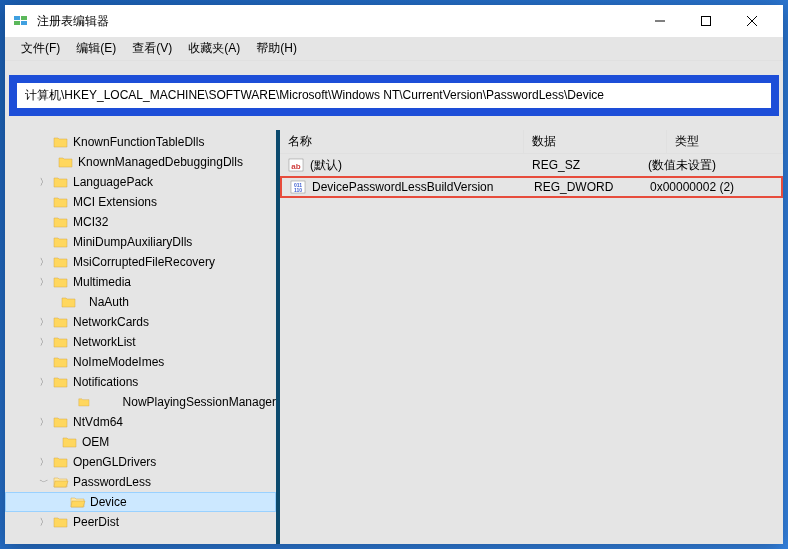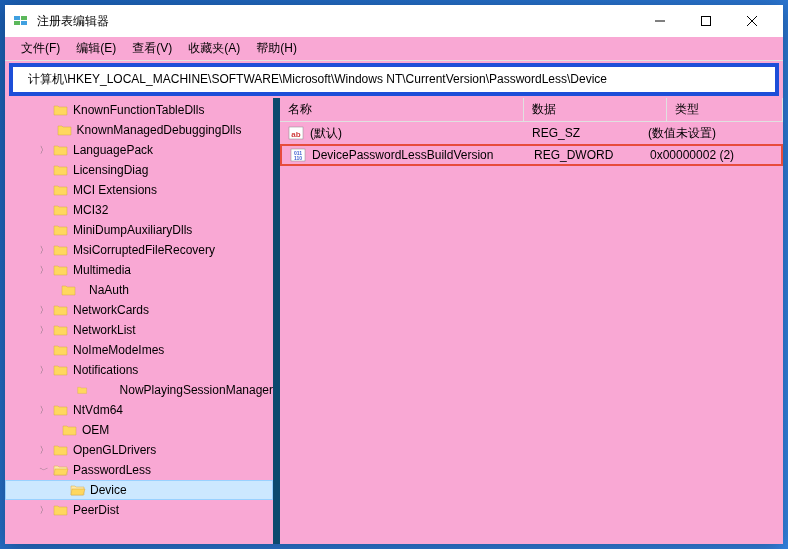--- a/index.html
+++ b/index.html
@@ -1,27 +1,27 @@
 <!DOCTYPE html>
 <html><head>
 <meta charset="utf-8">
 <style>
 * { box-sizing: border-box; margin: 0; padding: 0; }
 body { font-family: "Microsoft YaHei", "Segoe UI", sans-serif; font-size: 12px; background: linear-gradient(135deg, #1a5fb4 0%, #3584e4 100%); width: 788px; height: 549px; overflow: hidden; padding: 5px; }
-.window { background: #f9a8d4; width: 778px; height: 539px; box-shadow: 0 4px 20px rgba(0,0,0,0.3); display: flex; flex-direction: column; }
+.window { background: #e5e5e5; width: 778px; height: 539px; box-shadow: 0 4px 20px rgba(0,0,0,0.3); display: flex; flex-direction: column; }
 .titlebar { height: 32px; display: flex; align-items: center; padding: 0 8px; background: #fff; }
 .titlebar-icon { width: 16px; height: 16px; margin-right: 8px; }
 .titlebar-title { flex: 1; font-size: 12px; }
 .titlebar-controls { display: flex; gap: 0; }
 .titlebar-btn { width: 46px; height: 32px; display: flex; align-items: center; justify-content: center; cursor: pointer; }
 .menubar { height: 24px; display: flex; align-items: center; padding: 0 8px; border-bottom: 1px solid #e0e0e0; font-size: 12px; }
 .menu-item { padding: 2px 8px; cursor: pointer; }
-.addressbar { padding: 4px 15px; border: 4px solid #1d4ed8; margin: 2px 4px; background: #fff; font-size: 12px; white-space: nowrap; overflow: hidden; }
+.addressbar { padding: 4px 8px; border: 8px solid #1d4ed8; margin: 14px 4px; background: #fff; font-size: 12px; white-space: nowrap; overflow: hidden; }
 .content { flex: 1; display: flex; overflow: hidden; }
-.tree-pane { width: 275px; border-right: 7px solid #0c4a6e; overflow-y: auto; overflow-x: hidden; padding: 2px 0; }
+.tree-pane { width: 275px; border-right: 4px solid #0c4a6e; overflow-y: auto; overflow-x: hidden; padding: 2px 0; }
 .tree-item { display: flex; align-items: center; height: 20px; padding-left: 4px; cursor: pointer; white-space: nowrap; }
 .tree-item.selected { background: #cce8ff; border: 1px solid #99d1ff; }
 .tree-chevron { width: 14px; height: 14px; display: flex; align-items: center; justify-content: center; font-size: 9px; color: #666; }
 .tree-chevron.empty { visibility: hidden; }
 .folder-icon { width: 16px; height: 14px; margin: 0 4px 0 2px; }
 .tree-label { font-size: 12px; }
 .list-pane { flex: 1; display: flex; flex-direction: column; }
 .list-header { display: flex; height: 24px; border-bottom: 1px solid #e0e0e0; align-items: flex-end; font-size: 12px; }
 .list-header-col { padding: 0 8px; border-right: 1px solid #e0e0e0; height: 100%; display: flex; align-items: center; }
 .col-name { width: 244px; }
@@ -102,27 +102,20 @@
           <svg class="folder-icon" viewBox="0 0 16 14">
             <path d="M1 3 L5 3 L6 4 L14 4 L14 12 L1 12 Z" fill="#ffd75e" stroke="#d4a84b" stroke-width="0.5"></path>
           </svg>
           <span class="tree-label">LanguagePack</span>
         </div>
         <div class="tree-item" style="padding-left: 32px;">
           <span class="tree-chevron empty"></span>
           <svg class="folder-icon" viewBox="0 0 16 14">
             <path d="M1 3 L5 3 L6 4 L14 4 L14 12 L1 12 Z" fill="#ffd75e" stroke="#d4a84b" stroke-width="0.5"></path>
           </svg>
-          <span class="tree-label">LicensingDiag</span>
-        </div>
-        <div class="tree-item" style="padding-left: 32px;">
-          <span class="tree-chevron empty"></span>
-          <svg class="folder-icon" viewBox="0 0 16 14">
-            <path d="M1 3 L5 3 L6 4 L14 4 L14 12 L1 12 Z" fill="#ffd75e" stroke="#d4a84b" stroke-width="0.5"></path>
-          </svg>
           <span class="tree-label">MCI Extensions</span>
         </div>
         <div class="tree-item" style="padding-left: 32px;">
           <span class="tree-chevron empty"></span>
           <svg class="folder-icon" viewBox="0 0 16 14">
             <path d="M1 3 L5 3 L6 4 L14 4 L14 12 L1 12 Z" fill="#ffd75e" stroke="#d4a84b" stroke-width="0.5"></path>
           </svg>
           <span class="tree-label">MCI32</span>
         </div>
         <div class="tree-item" style="padding-left: 32px;">

